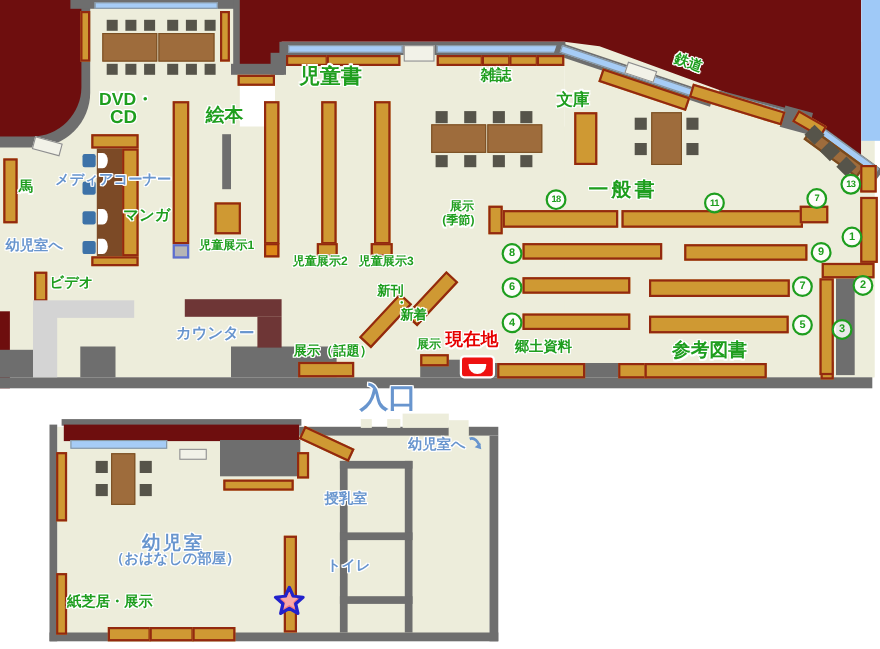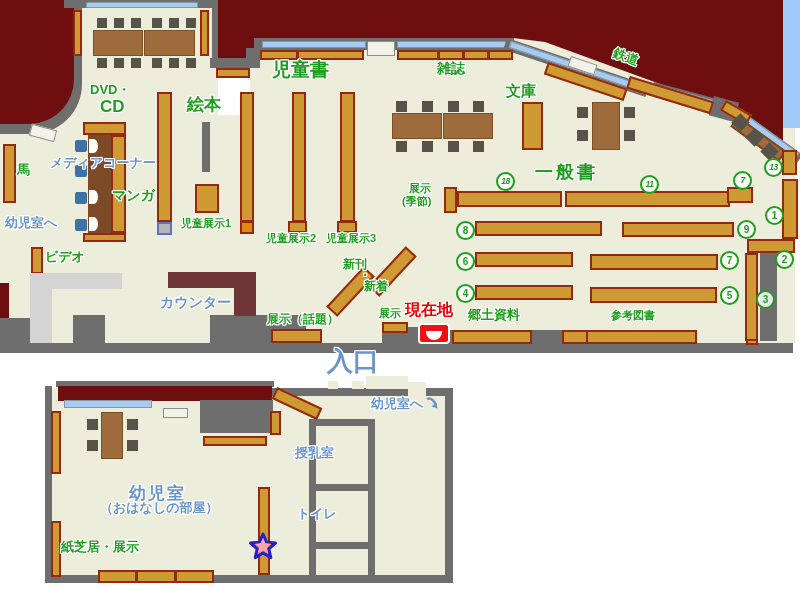--- a/index.html
+++ b/index.html
@@ -24,21 +24,21 @@
   .wsemi{background:#FFFFFF;border-radius:0 50% 50% 0 / 0 50% 50% 0;}
   .lbl{position:absolute;font-weight:bold;white-space:nowrap;line-height:1;
        text-shadow:-1px -1px 0 #fff,1px -1px 0 #fff,-1px 1px 0 #fff,1px 1px 0 #fff,
                    -1px 0 0 #fff,1px 0 0 #fff,0 -1px 0 #fff,0 1px 0 #fff;}
   .lg{color:#1E9E1E;}
   .lb{color:#6895CE;}
   .lr{color:#E60000;}
   .num{position:absolute;width:15px;height:15px;border:2px solid #1E9E1E;border-radius:50%;
        background:rgba(255,255,255,.85);color:#1E9E1E;font-weight:bold;font-size:10px;
        display:flex;align-items:center;justify-content:center;line-height:1;}
-  .num2{font-size:8.5px;letter-spacing:-.5px;font-style:italic;}
+  .num2{font-size:8.5px;letter-spacing:-.5px;}
 </style>
 </head>
 <body>
 
 <div id="stage">
 
   <div>
 
     <div class="r beige" style="left:0;top:115px;width:795px;height:228px"></div>
     <div class="r beige" style="left:72px;top:6px;width:146px;height:124px"></div>
@@ -189,42 +189,42 @@
     <div class="r ch" style="left:396px;top:141px;width:11px;height:11px"></div>
     <div class="r ch" style="left:422px;top:141px;width:11px;height:11px"></div>
     <div class="r ch" style="left:448px;top:141px;width:11px;height:11px"></div>
     <div class="r ch" style="left:473px;top:141px;width:11px;height:11px"></div>
 
     <span class="lbl lg" style="left:272px;top:60px;font-size:19px">児童書</span>
     <span class="lbl lg" style="left:437px;top:61px;font-size:14px">雑誌</span>
     <span class="lbl lg" style="left:506px;top:83px;font-size:15px">文庫</span>
     <span class="lbl lg" style="left:613px;top:50px;font-size:13px;transform:rotate(20deg)">鉄道</span>
     <span class="lbl lg" style="left:187px;top:96px;font-size:17px">絵本</span>
-    <span class="lbl lg" style="left:90px;top:83px;font-size:13px">DVD・</span>
+    <span class="lbl lg" style="left:90px;top:83px;font-size:16px">DVD・</span>
     <span class="lbl lg" style="left:100px;top:98px;font-size:17px">CD</span>
     <span class="lbl lb" style="left:50px;top:156px;font-size:13px">メディアコーナー</span>
     <span class="lbl lg" style="left:112px;top:188px;font-size:14px">マンガ</span>
     <span class="lbl lg" style="left:17px;top:163px;font-size:13px">馬</span>
     <span class="lbl lb" style="left:5px;top:216px;font-size:13px">幼児室へ</span>
     <span class="lbl lg" style="left:45px;top:250px;font-size:13px">ビデオ</span>
     <span class="lbl lb" style="left:160px;top:295px;font-size:14px">カウンター</span>
     <span class="lbl lg" style="left:181px;top:218px;font-size:11px">児童展示1</span>
     <span class="lbl lg" style="left:266px;top:233px;font-size:11px">児童展示2</span>
     <span class="lbl lg" style="left:326px;top:233px;font-size:11px">児童展示3</span>
     <span class="lbl lg" style="left:343px;top:258px;font-size:12px">新刊</span>
     <span class="lbl lg" style="left:359px;top:269px;font-size:12px">・</span>
     <span class="lbl lg" style="left:364px;top:280px;font-size:12px">新着</span>
     <span class="lbl lg" style="left:409px;top:183px;font-size:11px">展示</span>
     <span class="lbl lg" style="left:402px;top:196px;font-size:11px">(季節)</span>
     <span class="lbl lg" style="left:267px;top:313px;font-size:12px">展示（話題）</span>
     <span class="lbl lg" style="left:379px;top:308px;font-size:11px">展示</span>
     <span class="lbl lr" style="left:405px;top:302px;font-size:16px">現在地</span>
     <span class="lbl lb" style="left:327px;top:348px;font-size:26px">入口</span>
     <span class="lbl lg" style="left:468px;top:308px;font-size:13px">郷土資料</span>
-    <span class="lbl lg" style="left:611px;top:310px;font-size:11px">参考図書</span>
+    <span class="lbl lg" style="left:611px;top:310px;font-size:17px">参考図書</span>
     <span class="lbl lg" style="left:535px;top:163px;font-size:18px;letter-spacing:3px">一般書</span>
 
     <span class="num num2" style="left:496px;top:172px">18</span>
     <span class="num num2" style="left:640px;top:175px">11</span>
     <span class="num num2" style="left:733px;top:171px">7</span>
     <span class="num num2" style="left:764px;top:158px">13</span>
     <span class="num" style="left:456px;top:221px">8</span>
     <span class="num" style="left:737px;top:220px">9</span>
     <span class="num" style="left:456px;top:252px">6</span>
     <span class="num" style="left:720px;top:251px">7</span>

